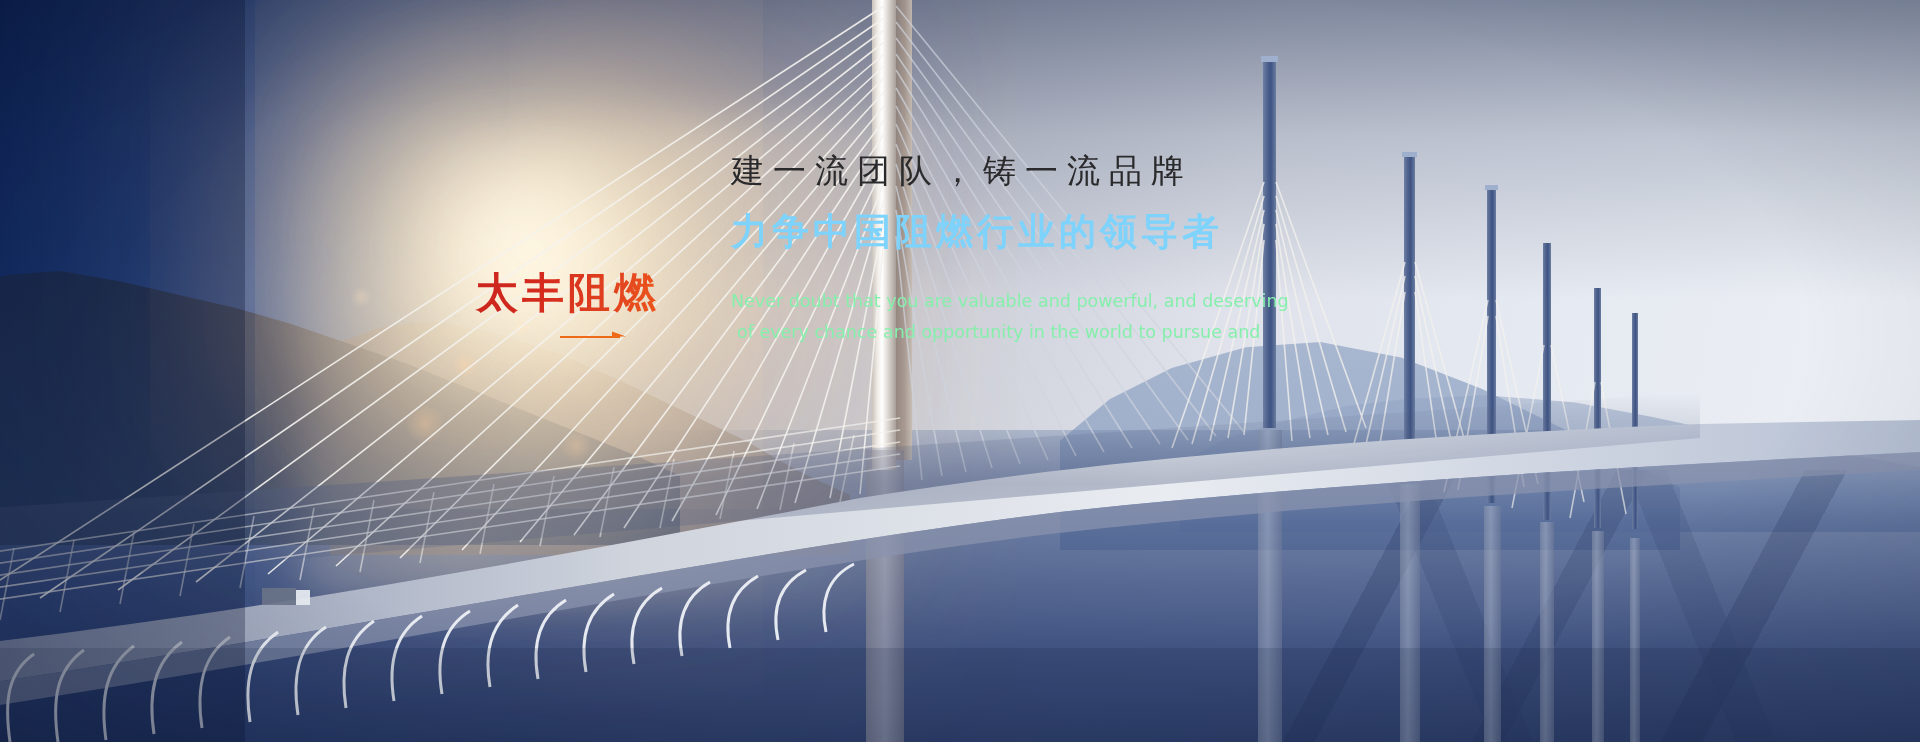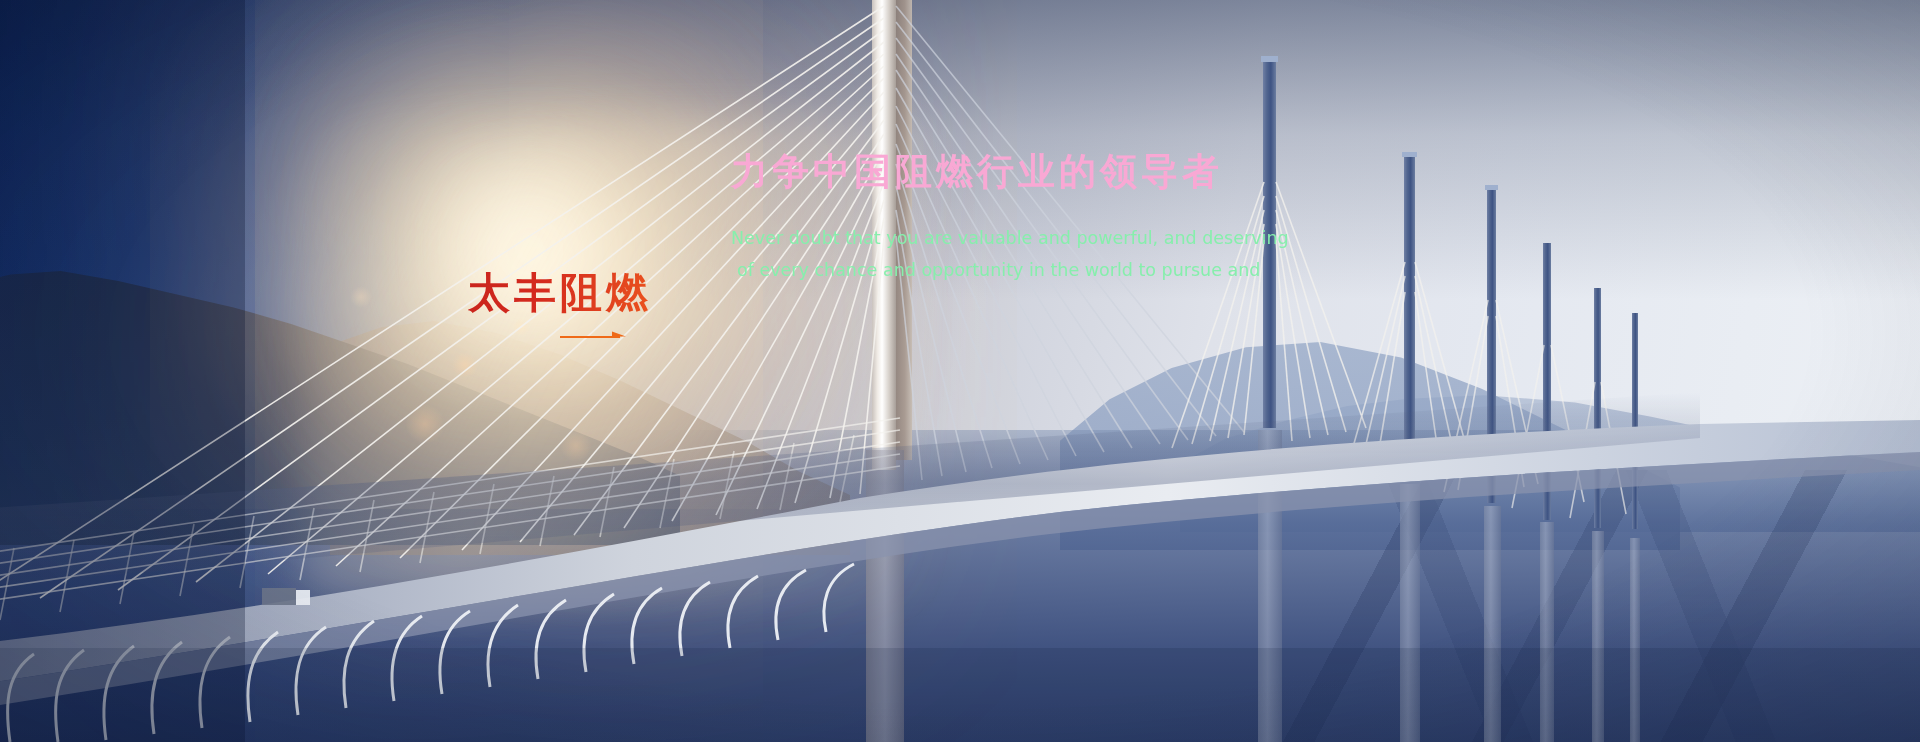--- a/index.html
+++ b/index.html
@@ -148,21 +148,21 @@
     position:absolute; left:0; right:0; top:648px; height:94px;
     background:rgba(10,20,48,.14);
   }
   .vignette{
     position:absolute; inset:0;
     background:radial-gradient(ellipse 80% 90% at 50% 45%, rgba(0,0,0,0) 55%, rgba(10,18,40,.22) 100%);
   }
 
   
   .logo{
-    position:absolute; left:468px; top:272px; width:200px;
+    position:absolute; left:468px; top:272px; width:200px;text-align:center;
   }
   .logo-text{
     font-family:"DejaVu Sans","Liberation Sans",sans-serif;
     font-weight:bold;
     font-size:42px;
     letter-spacing:4px;
     line-height:1;
     background:linear-gradient(100deg,#c9241c 0%,#d42a1e 35%,#e0401f 68%,#ef5a1c 100%);
     -webkit-background-clip:text;
     background-clip:text;
@@ -176,24 +176,25 @@
   .copy{ position:absolute; left:731px; top:150px; width:700px; }
   .headline-1{
     font-family:"DejaVu Serif","Liberation Serif",serif;
     font-size:33px;
     color:#2a2a2c;
     letter-spacing:9px;
     line-height:1.25;
     white-space:nowrap;
   }
   .headline-2{
-    font-family:Liberation Sans, sans-serif;
+    margin-top:21px;
+    font-family:Liberation Mono, monospace;
     font-weight:bold;
     font-size:37px;
-    color:#f9a8d4;
+    color:#7dd3fc;
     letter-spacing:4px;
     line-height:1.2;
     white-space:nowrap;
   }
   .subcopy{
     margin-top:29px;
     font-family:"DejaVu Sans","Liberation Sans",sans-serif;
     font-size:17.5px;
     color:#86efac;
     line-height:1.78;
@@ -398,20 +399,21 @@
 
   <div class="logo">
     <div class="logo-text">太丰阻燃</div>
     <svg class="logo-arrow" viewBox="0 0 68 12">
       <line x1="0" y1="7" x2="60" y2="7" stroke="#ef6a18" stroke-width="2"></line>
       <path d="M 52,1.5 L 66,6.4 L 52,6.4 Z" fill="#ef6a18"></path>
     </svg>
   </div>
 
   <div class="copy">
+    <div class="headline-1">建一流团队，铸一流品牌</div>
     <div class="headline-2">力争中国阻燃行业的领导者</div>
     <div class="subcopy">
       <span>Never doubt that you are valuable and powerful, and deserving</span>
       <span class="indent"> of every chance and opportunity in the world to pursue and</span>
     </div>
   </div>
 
 </div>
 
 </body></html>

